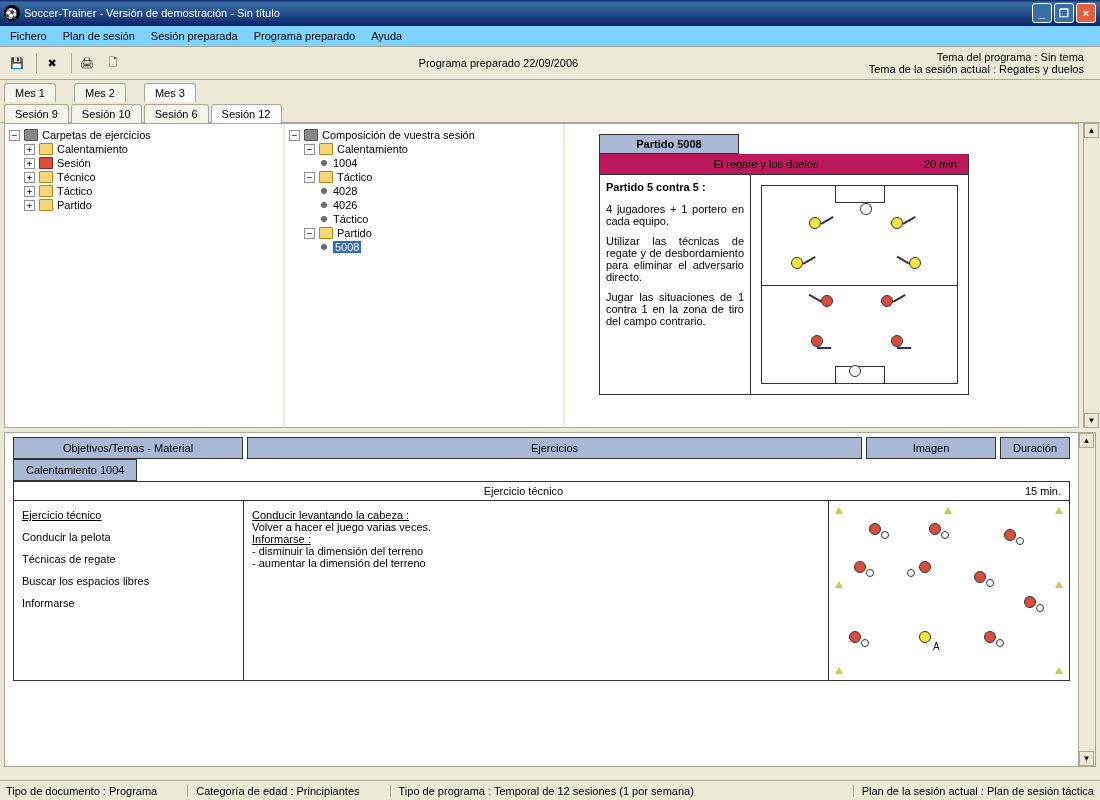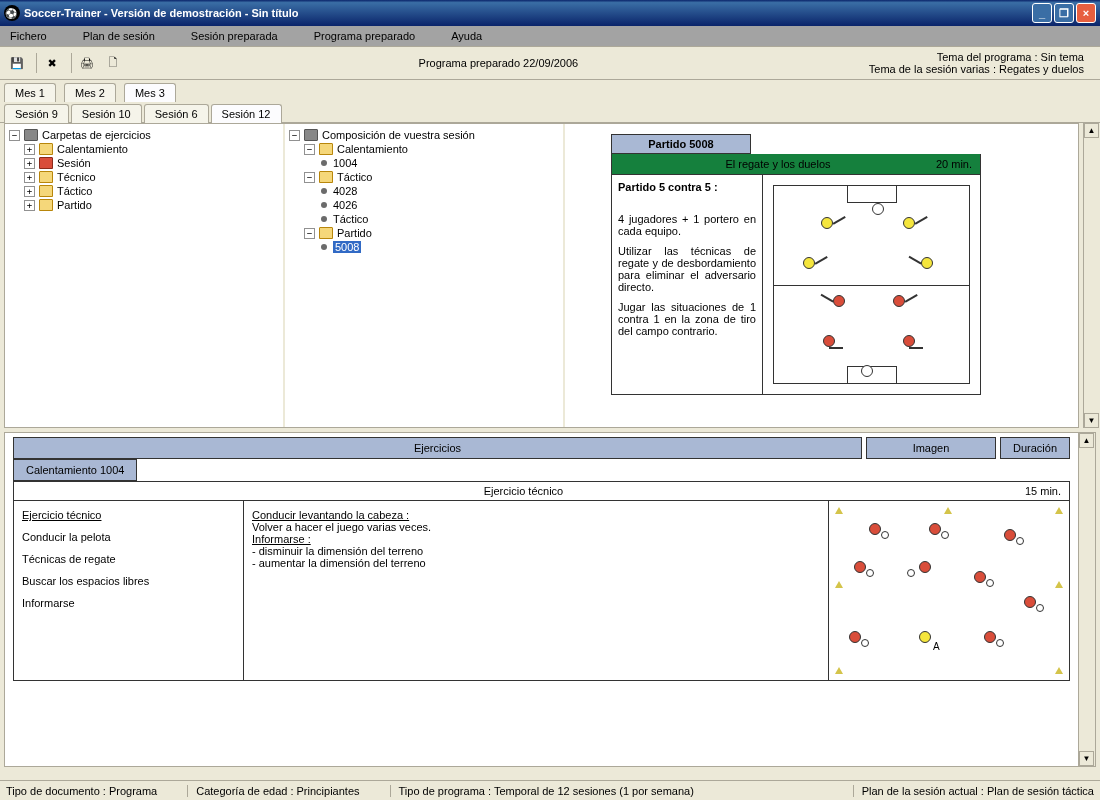--- a/index.html
+++ b/index.html
@@ -1,51 +1,51 @@
 <!DOCTYPE html>
 <html><head>
 <meta charset="utf-8">
 <style>
 *{box-sizing:border-box;margin:0;padding:0;font-family:Tahoma,sans-serif;font-size:11px}
 body{background:#ece9d8;width:1100px;height:800px;overflow:hidden;position:relative}
 .titlebar{background:linear-gradient(#0a246a,#3a6ea5 10%,#0a246a);height:26px;color:#fff;display:flex;align-items:center;padding:0 4px}
 .titlebar-icon{width:16px;height:16px;background:#000;border-radius:50%;margin-right:4px;display:flex;align-items:center;justify-content:center;color:#fff;font-size:10px}
-.titlebar-text{flex:1;font-weight:bold}
+.titlebar-text{flex:1;font-weight:normal}
 .win-btns{display:flex;gap:2px}
 .win-btn{width:20px;height:20px;border:1px solid #fff;border-radius:3px;display:flex;align-items:center;justify-content:center;font-weight:bold;font-family:Arial}
 .win-min{background:#3a6ea5;color:#fff}
 .win-max{background:#3a6ea5;color:#fff}
 .win-close{background:#e75f3f;color:#fff}
-.menubar{background:#a3a3a3;padding:2px 6px;display:flex;gap:28px;border-bottom:1px solid #aca899}
+.menubar{background:#7dd3fc;padding:2px 6px;display:flex;gap:8px;border-bottom:1px solid #aca899}
 .menubar span{cursor:default;padding:2px 4px}
 .toolbar{background:#ece9d8;padding:4px 6px;display:flex;align-items:center;border-bottom:1px solid #aca899}
 .tool-btn{width:22px;height:22px;margin-right:4px;display:flex;align-items:center;justify-content:center;border:1px solid transparent}
 .tool-sep{width:1px;height:20px;background:#aca899;margin:0 4px}
 .info-right{margin-left:auto;text-align:right;padding-right:10px}
-.month-tabs{padding:2px 4px 0 4px;display:flex;gap:8px}
+.month-tabs{padding:2px 4px 0 4px;display:flex;gap:18px}
 .tab{background:#f5f4ea;border:1px solid #aca899;border-bottom:none;padding:3px 10px;border-radius:3px 3px 0 0;position:relative;top:1px}
 .tab.active{background:#fcfcfe;z-index:2}
 .session-tabs{padding:2px 4px 0 4px;display:flex;gap:2px;border-bottom:1px solid #aca899}
 .panels{display:flex;height:305px;background:#fff;border:1px solid #aca899;margin:0 4px}
 .panel-left{width:280px;border-right:2px solid #ece9d8;padding:4px;overflow:auto}
 .panel-mid{width:280px;border-right:2px solid #ece9d8;padding:4px;overflow:auto}
-.panel-right{flex:1;padding:10px 36px;position:relative;overflow:auto}
+.panel-right{flex:1;padding:10px 24px;position:relative;overflow:auto}
 .tree-row{display:flex;align-items:center;padding:1px 0;cursor:default}
 .tree-toggle{width:11px;height:11px;border:1px solid #919191;display:inline-flex;align-items:center;justify-content:center;margin-right:4px;font-size:9px;line-height:9px;font-family:monospace;background:#fff}
 .tree-spacer{width:15px;display:inline-block}
 .folder{width:14px;height:12px;background:#f5d77a;border:1px solid #b8860b;border-radius:1px 1px 0 0;margin-right:4px}
 .folder.red{background:#d94d3a;border-color:#8b2a1a}
 .stack{width:14px;height:12px;background:#888;border:1px solid #555;margin-right:4px;border-radius:1px}
 .bullet{width:6px;height:6px;background:#6b6b6b;border-radius:50%;margin:0 6px 0 2px}
 .selected{background:#316ac5;color:#fff;padding:0 2px}
 .card-header{background:#a9b8d4;border:1px solid #333;padding:3px 8px;text-align:center;font-weight:bold}
-.card-title{border:1px solid #333;border-top:none;padding:4px 8px;display:flex;justify-content:space-between;background:#15803d}
+.card-title{border:1px solid #333;border-top:none;padding:4px 8px;display:flex;justify-content:space-between;background:#be185d}
 .card-body{border:1px solid #333;border-top:none;display:flex;background:#fff}
 .card-text{width:150px;padding:6px;font-family:Verdana;font-size:10px;text-align:justify}
-.card-text b{display:block;margin-bottom:20px}
+.card-text b{display:block;margin-bottom:10px}
 .pitch{flex:1;position:relative;border-left:1px solid #333}
 .pitch-outer{position:absolute;inset:10px;border:1px solid #333}
 .pitch-mid{position:absolute;left:10px;right:10px;top:50%;border-top:1px solid #333}
 .goal{position:absolute;width:50px;height:18px;border:1px solid #333;left:50%;transform:translateX(-50%)}
 .goal.top{top:10px;border-top:none}
 .goal.bot{bottom:10px;border-bottom:none}
 .player{position:absolute;width:12px;height:12px;border-radius:50%;border:1px solid #333}
 .player.y{background:#f5e63d}
 .player.r{background:#d94d3a}
 .player.w{background:#fff}
@@ -95,21 +95,21 @@
 <div class="toolbar">
   <div class="tool-btn">💾</div>
   <div class="tool-sep"></div>
   <div class="tool-btn">✖</div>
   <div class="tool-sep"></div>
   <div class="tool-btn">🖨</div>
   <div class="tool-btn">🗋</div>
   <div style="flex:1;text-align:center">Programa preparado 22/09/2006</div>
   <div class="info-right">
     <div>Tema del programa : Sin tema</div>
-    <div>Tema de la sesión varias : Regates y duelos</div>
+    <div>Tema de la sesión actual : Regates y duelos</div>
   </div>
 </div>
 
 <div class="month-tabs">
   <div class="tab">Mes 1</div>
   <div class="tab">Mes 2</div>
   <div class="tab active">Mes 3</div>
 </div>
 <div class="session-tabs">
   <div class="tab">Sesión 9</div>
@@ -258,20 +258,21 @@
 </div>
 <div class="scroll-v">
   <div class="scroll-btn" style="top:0">▲</div>
   <div class="scroll-btn" style="bottom:0">▼</div>
 </div>
 </div>
 
 <div class="lower">
   <div class="lower-content">
     <div class="hdr-row">
+      <div class="hdr-cell" style="width:230px">Objetivos/Temas - Material</div>
       <div class="hdr-cell" style="flex:1">Ejercicios</div>
       <div class="hdr-cell" style="width:130px">Imagen</div>
       <div class="hdr-cell" style="width:70px">Duración</div>
     </div>
     <div class="sec-tab">Calentamiento 1004</div>
     <div class="sec-title">
         <span style="flex:1;text-align:center">Ejercicio técnico</span>
         <span>15 min.</span>
       </div>
     <div class="sec-body">

